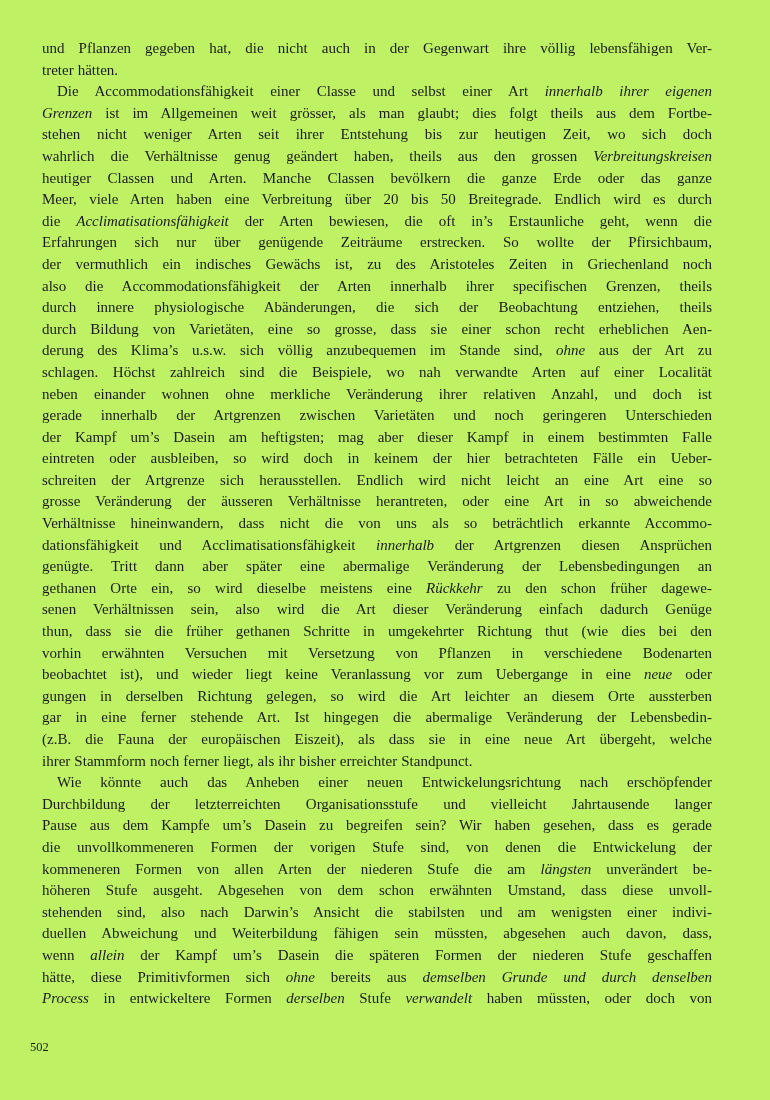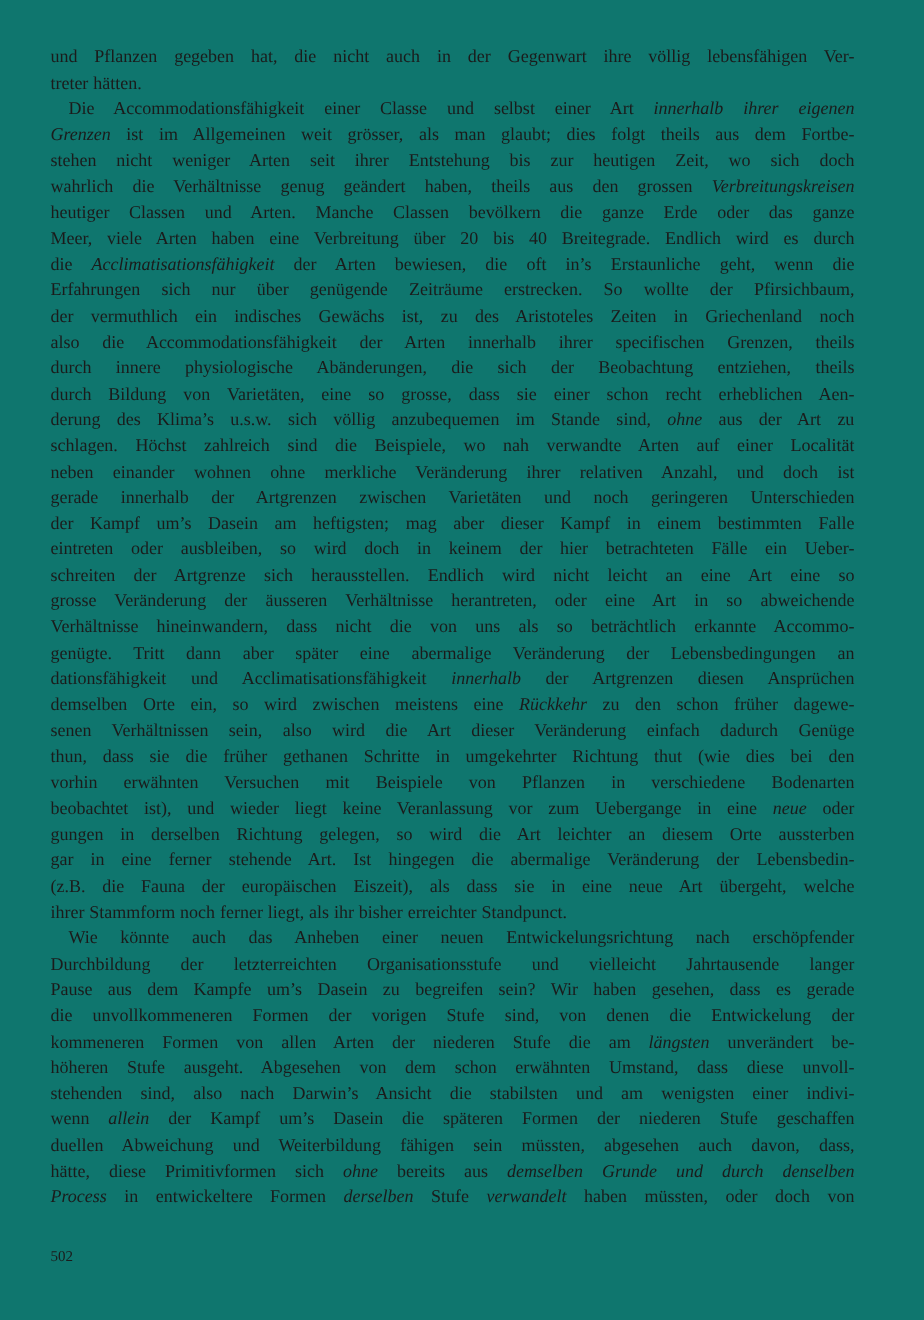--- a/index.html
+++ b/index.html
@@ -4,21 +4,21 @@
 <style>
   html, body { margin: 0; padding: 0; }
   body {
     width: 770px; height: 1100px;
     background: #ffffff;
     font-family: "Liberation Serif", serif;
   }
   .page {
     position: relative;
     width: 770px; height: 1100px;
-    background: #0f766e;
+    background: #bef264;
     color: #1b1b1b;
     overflow: hidden;
   }
   .text-body {
     position: absolute;
     left: 42px; top: 38px;
     width: 670px;
     font-size: 15px;
     line-height: 21.6px;
   }
@@ -32,76 +32,76 @@
   }
   .line.last {
     text-align-last: left;
   }
   .para.indent .line:first-child {
     text-indent: 15px;
   }
   .it { font-style: italic; }
   .footer {
     position: absolute;
-    left: 42px; top: 1040px;
+    left: 30px; top: 1040px;
     font-size: 12.5px;
     color: #1b1b1b;
   }
 </style>
 </head>
 <body>
 
 <div class="page">
   <div class="text-body">
       <div class="para">
         <div class="line"><span>und Pflanzen gegeben hat, die nicht auch in der Gegenwart ihre völlig lebensfähigen Ver-</span></div>
         <div class="line last"><span>treter hätten.</span></div>
       </div>
       <div class="para indent">
         <div class="line"><span>Die Accommodationsfähigkeit einer Classe und selbst einer Art </span><span class="it">innerhalb ihrer eigenen</span></div>
         <div class="line"><span class="it">Grenzen</span><span> ist im Allgemeinen weit grösser, als man glaubt; dies folgt theils aus dem Fortbe-</span></div>
         <div class="line"><span>stehen nicht weniger Arten seit ihrer Entstehung bis zur heutigen Zeit, wo sich doch</span></div>
         <div class="line"><span>wahrlich die Verhältnisse genug geändert haben, theils aus den grossen </span><span class="it">Verbreitungskreisen</span></div>
         <div class="line"><span>heutiger Classen und Arten. Manche Classen bevölkern die ganze Erde oder das ganze</span></div>
-        <div class="line"><span>Meer, viele Arten haben eine Verbreitung über 20 bis 40 Breitegrade. Endlich wird es durch</span></div>
+        <div class="line"><span>Meer, viele Arten haben eine Verbreitung über 20 bis 50 Breitegrade. Endlich wird es durch</span></div>
         <div class="line"><span>die </span><span class="it">Acclimatisationsfähigkeit</span><span> der Arten bewiesen, die oft in’s Erstaunliche geht, wenn die</span></div>
         <div class="line"><span>Erfahrungen sich nur über genügende Zeiträume erstrecken. So wollte der Pfirsichbaum,</span></div>
         <div class="line"><span>der vermuthlich ein indisches Gewächs ist, zu des Aristoteles Zeiten in Griechenland noch</span></div>
         <div class="line"><span>also die Accommodationsfähigkeit der Arten innerhalb ihrer specifischen Grenzen, theils</span></div>
         <div class="line"><span>durch innere physiologische Abänderungen, die sich der Beobachtung entziehen, theils</span></div>
         <div class="line"><span>durch Bildung von Varietäten, eine so grosse, dass sie einer schon recht erheblichen Aen-</span></div>
         <div class="line"><span>derung des Klima’s u.s.w. sich völlig anzubequemen im Stande sind, </span><span class="it">ohne</span><span> aus der Art zu</span></div>
         <div class="line"><span>schlagen. Höchst zahlreich sind die Beispiele, wo nah verwandte Arten auf einer Localität</span></div>
         <div class="line"><span>neben einander wohnen ohne merkliche Veränderung ihrer relativen Anzahl, und doch ist</span></div>
         <div class="line"><span>gerade innerhalb der Artgrenzen zwischen Varietäten und noch geringeren Unterschieden</span></div>
         <div class="line"><span>der Kampf um’s Dasein am heftigsten; mag aber dieser Kampf in einem bestimmten Falle</span></div>
         <div class="line"><span>eintreten oder ausbleiben, so wird doch in keinem der hier betrachteten Fälle ein Ueber-</span></div>
         <div class="line"><span>schreiten der Artgrenze sich herausstellen. Endlich wird nicht leicht an eine Art eine so</span></div>
         <div class="line"><span>grosse Veränderung der äusseren Verhältnisse herantreten, oder eine Art in so abweichende</span></div>
         <div class="line"><span>Verhältnisse hineinwandern, dass nicht die von uns als so beträchtlich erkannte Accommo-</span></div>
+        <div class="line"><span>dationsfähigkeit und Acclimatisationsfähigkeit </span><span class="it">innerhalb</span><span> der Artgrenzen diesen Ansprüchen</span></div>
         <div class="line"><span>genügte. Tritt dann aber später eine abermalige Veränderung der Lebensbedingungen an</span></div>
-        <div class="line"><span>dationsfähigkeit und Acclimatisationsfähigkeit </span><span class="it">innerhalb</span><span> der Artgrenzen diesen Ansprüchen</span></div>
-        <div class="line"><span>demselben Orte ein, so wird zwischen meistens eine </span><span class="it">Rückkehr</span><span> zu den schon früher dagewe-</span></div>
+        <div class="line"><span>gethanen Orte ein, so wird dieselbe meistens eine </span><span class="it">Rückkehr</span><span> zu den schon früher dagewe-</span></div>
         <div class="line"><span>senen Verhältnissen sein, also wird die Art dieser Veränderung einfach dadurch Genüge</span></div>
         <div class="line"><span>thun, dass sie die früher gethanen Schritte in umgekehrter Richtung thut (wie dies bei den</span></div>
-        <div class="line"><span>vorhin erwähnten Versuchen mit Beispiele von Pflanzen in verschiedene Bodenarten</span></div>
+        <div class="line"><span>vorhin erwähnten Versuchen mit Versetzung von Pflanzen in verschiedene Bodenarten</span></div>
         <div class="line"><span>beobachtet ist), und wieder liegt keine Veranlassung vor zum Uebergange in eine </span><span class="it">neue</span><span> oder</span></div>
         <div class="line"><span>gungen in derselben Richtung gelegen, so wird die Art leichter an diesem Orte aussterben</span></div>
         <div class="line"><span>gar in eine ferner stehende Art. Ist hingegen die abermalige Veränderung der Lebensbedin-</span></div>
         <div class="line"><span>(z.B. die Fauna der europäischen Eiszeit), als dass sie in eine neue Art übergeht, welche</span></div>
         <div class="line last"><span>ihrer Stammform noch ferner liegt, als ihr bisher erreichter Standpunct.</span></div>
       </div>
       <div class="para indent">
         <div class="line"><span>Wie könnte auch das Anheben einer neuen Entwickelungsrichtung nach erschöpfender</span></div>
         <div class="line"><span>Durchbildung der letzterreichten Organisationsstufe und vielleicht Jahrtausende langer</span></div>
         <div class="line"><span>Pause aus dem Kampfe um’s Dasein zu begreifen sein? Wir haben gesehen, dass es gerade</span></div>
         <div class="line"><span>die unvollkommeneren Formen der vorigen Stufe sind, von denen die Entwickelung der</span></div>
         <div class="line"><span>kommeneren Formen von allen Arten der niederen Stufe die am </span><span class="it">längsten</span><span> unverändert be-</span></div>
         <div class="line"><span>höheren Stufe ausgeht. Abgesehen von dem schon erwähnten Umstand, dass diese unvoll-</span></div>
         <div class="line"><span>stehenden sind, also nach Darwin’s Ansicht die stabilsten und am wenigsten einer indivi-</span></div>
+        <div class="line"><span>duellen Abweichung und Weiterbildung fähigen sein müssten, abgesehen auch davon, dass,</span></div>
         <div class="line"><span>wenn </span><span class="it">allein</span><span> der Kampf um’s Dasein die späteren Formen der niederen Stufe geschaffen</span></div>
-        <div class="line"><span>duellen Abweichung und Weiterbildung fähigen sein müssten, abgesehen auch davon, dass,</span></div>
         <div class="line"><span>hätte, diese Primitivformen sich </span><span class="it">ohne</span><span> bereits aus </span><span class="it">demselben Grunde und durch denselben</span></div>
         <div class="line"><span class="it">Process</span><span> in entwickeltere Formen </span><span class="it">derselben</span><span> Stufe </span><span class="it">verwandelt</span><span> haben müssten, oder doch von</span></div>
       </div>
     </div>
   <div class="footer">502</div>
 </div>
 
 </body></html>

